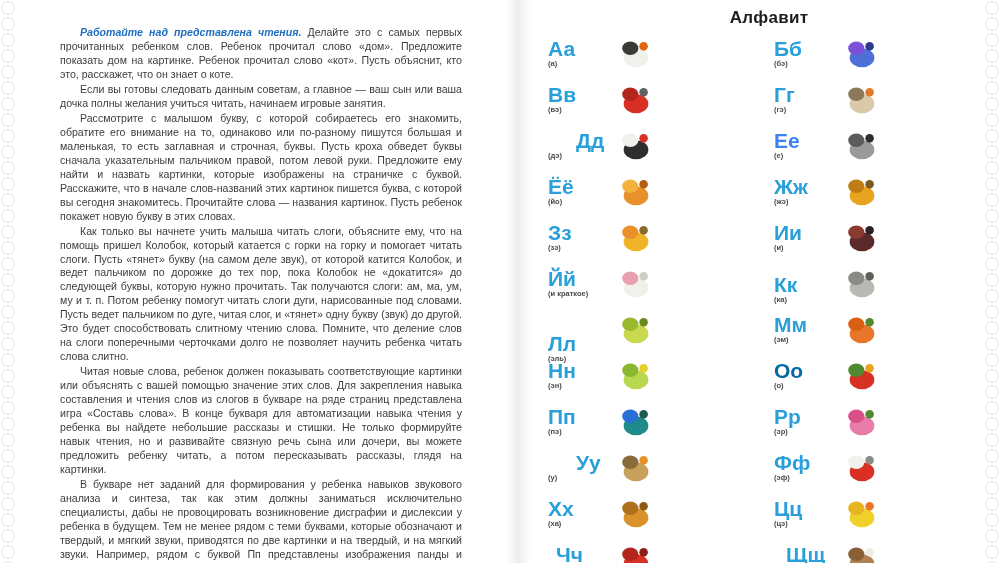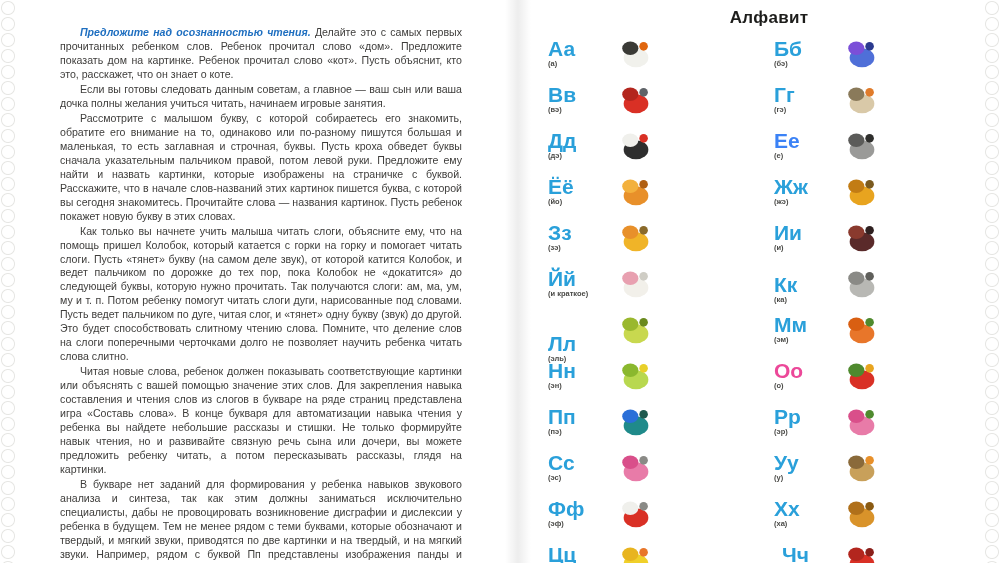--- a/index.html
+++ b/index.html
@@ -42,21 +42,21 @@
 </head>
 <body>
 
 <div class="spread">
   <div class="edge edge-left"></div>
   <div class="edge edge-right"></div>
   <div class="spine"></div>
 
   <div class="left-page">
     <div id="paragraphs">
-        <p><span class="lead">Предложите над осознанностью чтения. </span>Делайте это с самых первых прочитанных ребенком слов. Ребенок прочитал слово «дом». Предложите показать дом на картинке. Ребенок прочитал слово «кот». Пусть объяснит, кто это, расскажет, что он знает о коте.</p>
+        <p><span class="lead">Работайте над представлена чтения. </span>Делайте это с самых первых прочитанных ребенком слов. Ребенок прочитал слово «дом». Предложите показать дом на картинке. Ребенок прочитал слово «кот». Пусть объяснит, кто это, расскажет, что он знает о коте.</p>
         <p>Если вы готовы следовать данным советам, а главное — ваш сын или ваша дочка полны желания учиться читать, начинаем игровые занятия.</p>
         <p>Рассмотрите с малышом букву, с которой собираетесь его знакомить, обратите его внимание на то, одинаково или по-разному пишутся большая и маленькая, то есть заглавная и строчная, буквы. Пусть кроха обведет буквы сначала указательным пальчиком правой, потом левой руки. Предложите ему найти и назвать картинки, которые изображены на страничке с буквой. Расскажите, что в начале слов-названий этих картинок пишется буква, с которой вы сегодня знакомитесь. Прочитайте слова — названия картинок. Пусть ребенок покажет новую букву в этих словах.</p>
         <p>Как только вы начнете учить малыша читать слоги, объясните ему, что на помощь пришел Колобок, который катается с горки на горку и помогает читать слоги. Пусть «тянет» букву (на самом деле звук), от которой катится Колобок, и ведет пальчиком по дорожке до тех пор, пока Колобок не «докатится» до следующей буквы, которую нужно прочитать. Так получаются слоги: ам, ма, ум, му и т. п. Потом ребенку помогут читать слоги дуги, нарисованные под словами. Пусть ведет пальчиком по дуге, читая слог, и «тянет» одну букву (звук) до другой. Это будет способствовать слитному чтению слова. Помните, что деление слов на слоги поперечными черточками долго не позволяет научить ребенка читать слова слитно.</p>
         <p>Читая новые слова, ребенок должен показывать соответствующие картинки или объяснять с вашей помощью значение этих слов. Для закрепления навыка составления и чтения слов из слогов в букваре на ряде страниц представлена игра «Составь слова». В конце букваря для автоматизации навыка чтения у ребенка вы найдете небольшие рассказы и стишки. Не только формируйте навык чтения, но и развивайте связную речь сына или дочери, вы можете предложить ребенку читать, а потом пересказывать рассказы, глядя на картинки.</p>
         <p>В букваре нет заданий для формирования у ребенка навыков звукового анализа и синтеза, так как этим должны заниматься исключительно специалисты, дабы не провоцировать возникновение дисграфии и дислексии у ребенка в будущем. Тем не менее рядом с теми буквами, которые обозначают и твердый, и мягкий звуки, приводятся по две картинки и на твердый, и на мягкий звуки. Например, рядом с буквой Пп представлены изображения панды и павлина (они начинаются с твердого звука [п]), изображения петуха и персика (они начинаются с мягкого звука [п']). Рядом с буквами Оо и Ээ — картинки, названия которых начинаются с этих звуков в ударной позиции, чтобы ребенок четко слышал звуки, соответствующие изучаемой букве.</p>
       </div>
   </div>
 
   <div class="right-page">
     <h1>Алфавит</h1>
@@ -108,21 +108,21 @@
           <div class="pic">
             <svg viewBox="0 0 40 40" width="38" height="38" aria-hidden="true">
               <ellipse cx="20" cy="25" rx="13" ry="10" fill="#d9c9a8"></ellipse>
               <ellipse cx="14" cy="15" rx="8.5" ry="7" fill="#8a7a5a"></ellipse>
               <circle cx="28" cy="13" r="4.5" fill="#e07b2a"></circle>
             </svg>
           </div>
         </div>
         <div class="cell">
           <div class="letter-block">
-            <div class="letter" style="color: rgb(42, 160, 218);">Дд</div>
+            <div class="letter" style="color: rgb(42, 160, 218); margin-left: 28px;">Дд</div>
             <div class="pron">(дэ)</div>
           </div>
           <div class="pic">
             <svg viewBox="0 0 40 40" width="38" height="38" aria-hidden="true">
               <ellipse cx="20" cy="25" rx="13" ry="10" fill="#2e2e2e"></ellipse>
               <ellipse cx="14" cy="15" rx="8.5" ry="7" fill="#f0f0ec"></ellipse>
               <circle cx="28" cy="13" r="4.5" fill="#d93025"></circle>
             </svg>
           </div>
         </div>
@@ -251,21 +251,21 @@
           <div class="pic">
             <svg viewBox="0 0 40 40" width="38" height="38" aria-hidden="true">
               <ellipse cx="20" cy="25" rx="13" ry="10" fill="#b8d84f"></ellipse>
               <ellipse cx="14" cy="15" rx="8.5" ry="7" fill="#8ab82e"></ellipse>
               <circle cx="28" cy="13" r="4.5" fill="#e8d02a"></circle>
             </svg>
           </div>
         </div>
         <div class="cell">
           <div class="letter-block">
-            <div class="letter" style="color: #ec4899;">Оо</div>
+            <div class="letter" style="color: #0369a1;">Оо</div>
             <div class="pron">(о)</div>
           </div>
           <div class="pic">
             <svg viewBox="0 0 40 40" width="38" height="38" aria-hidden="true">
               <ellipse cx="20" cy="25" rx="13" ry="10" fill="#d93025"></ellipse>
               <ellipse cx="14" cy="15" rx="8.5" ry="7" fill="#4f8a2e"></ellipse>
               <circle cx="28" cy="13" r="4.5" fill="#e8a41f"></circle>
             </svg>
           </div>
         </div>
@@ -290,34 +290,21 @@
           <div class="pic">
             <svg viewBox="0 0 40 40" width="38" height="38" aria-hidden="true">
               <ellipse cx="20" cy="25" rx="13" ry="10" fill="#e87ba8"></ellipse>
               <ellipse cx="14" cy="15" rx="8.5" ry="7" fill="#d94f8a"></ellipse>
               <circle cx="28" cy="13" r="4.5" fill="#4f8a2e"></circle>
             </svg>
           </div>
         </div>
         <div class="cell">
           <div class="letter-block">
-            <div class="letter" style="color: rgb(42, 160, 218);">Сс</div>
-            <div class="pron">(эс)</div>
-          </div>
-          <div class="pic">
-            <svg viewBox="0 0 40 40" width="38" height="38" aria-hidden="true">
-              <ellipse cx="20" cy="25" rx="13" ry="10" fill="#e87ba8"></ellipse>
-              <ellipse cx="14" cy="15" rx="8.5" ry="7" fill="#d94f8a"></ellipse>
-              <circle cx="28" cy="13" r="4.5" fill="#8a8a86"></circle>
-            </svg>
-          </div>
-        </div>
-        <div class="cell">
-          <div class="letter-block">
-            <div class="letter" style="color: rgb(42, 160, 218);">Уу</div>
+            <div class="letter" style="color: rgb(42, 160, 218); margin-left: 28px;">Уу</div>
             <div class="pron">(у)</div>
           </div>
           <div class="pic">
             <svg viewBox="0 0 40 40" width="38" height="38" aria-hidden="true">
               <ellipse cx="20" cy="25" rx="13" ry="10" fill="#c8a05a"></ellipse>
               <ellipse cx="14" cy="15" rx="8.5" ry="7" fill="#8a6a3a"></ellipse>
               <circle cx="28" cy="13" r="4.5" fill="#e8902a"></circle>
             </svg>
           </div>
         </div>

